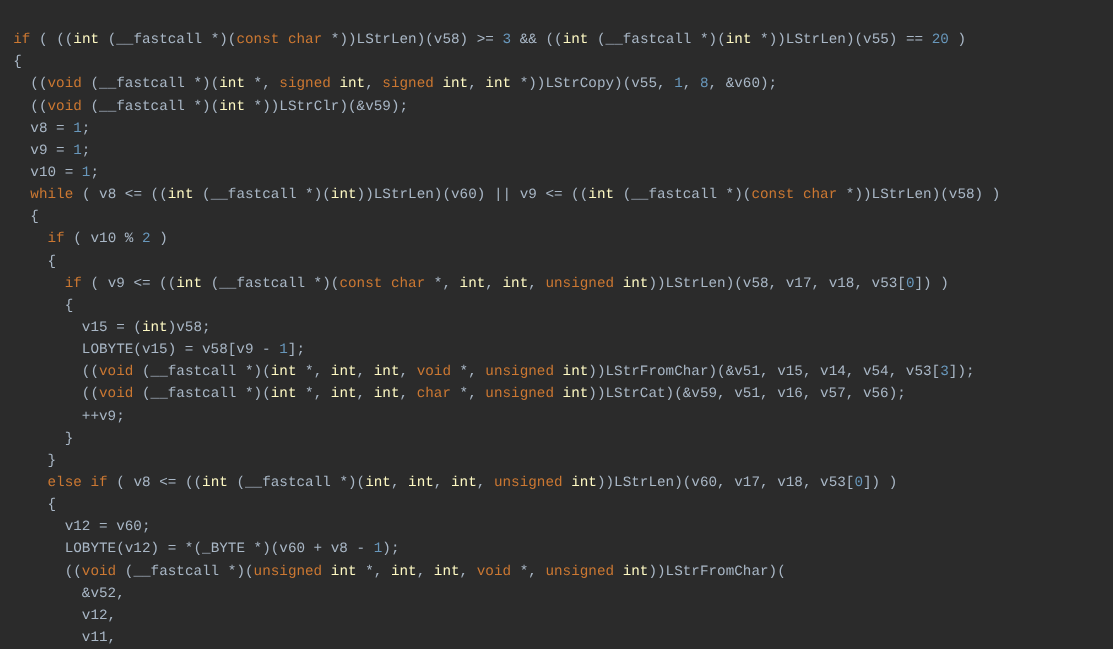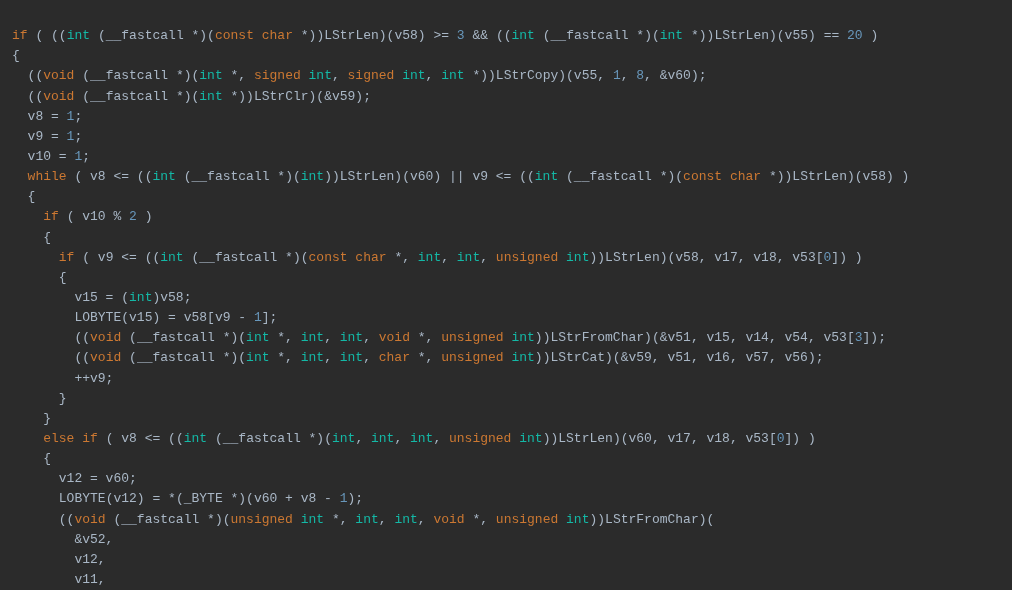--- a/index.html
+++ b/index.html
@@ -15,21 +15,21 @@
     }
     .code-block {
       padding: 6px 12px;
       white-space: pre;
       tab-size: 2;
     }
     .kw { color: #cc7832; margin-top: 31px; } 
     .num { color: #6897bb; } 
     .paren { color: #a9b7c6; }
     
-    .rint { color: #14b8a6; }
+    .rint { color: #fef9c3; }
   </style>
 </head>
 <body>
 
 <div class="code-block">
 <span><span class="kw">if</span> <span class="paren">(</span> <span class="paren">((</span><span class="rint">int</span> <span class="paren">(</span>__fastcall *<span class="paren">)(</span><span class="kw">const</span> <span class="kw">char</span> *<span class="paren">))</span>LStrLen<span class="paren">)</span><span class="paren">(</span>v58<span class="paren">)</span> &gt;= <span class="num">3</span> &amp;&amp; <span class="paren">((</span><span class="rint">int</span> <span class="paren">(</span>__fastcall *<span class="paren">)(</span><span class="rint">int</span> *<span class="paren">))</span>LStrLen<span class="paren">)(</span>v55<span class="paren">)</span> == <span class="num">20</span> <span class="paren">)</span></span>
 <span><span class="paren">{</span></span>
 <span>  <span class="paren">((</span><span class="kw">void</span> <span class="paren">(</span>__fastcall *<span class="paren">)(</span><span class="rint">int</span> *, <span class="kw">signed</span> <span class="rint">int</span>, <span class="kw">signed</span> <span class="rint">int</span>, <span class="rint">int</span> *<span class="paren">))</span>LStrCopy<span class="paren">)(</span>v55, <span class="num">1</span>, <span class="num">8</span>, &amp;v60<span class="paren">)</span>;</span>
 <span>  <span class="paren">((</span><span class="kw">void</span> <span class="paren">(</span>__fastcall *<span class="paren">)(</span><span class="rint">int</span> *<span class="paren">))</span>LStrClr<span class="paren">)(&amp;</span>v59<span class="paren">)</span>;</span>
 <span>  v8 = <span class="num">1</span>;</span>

